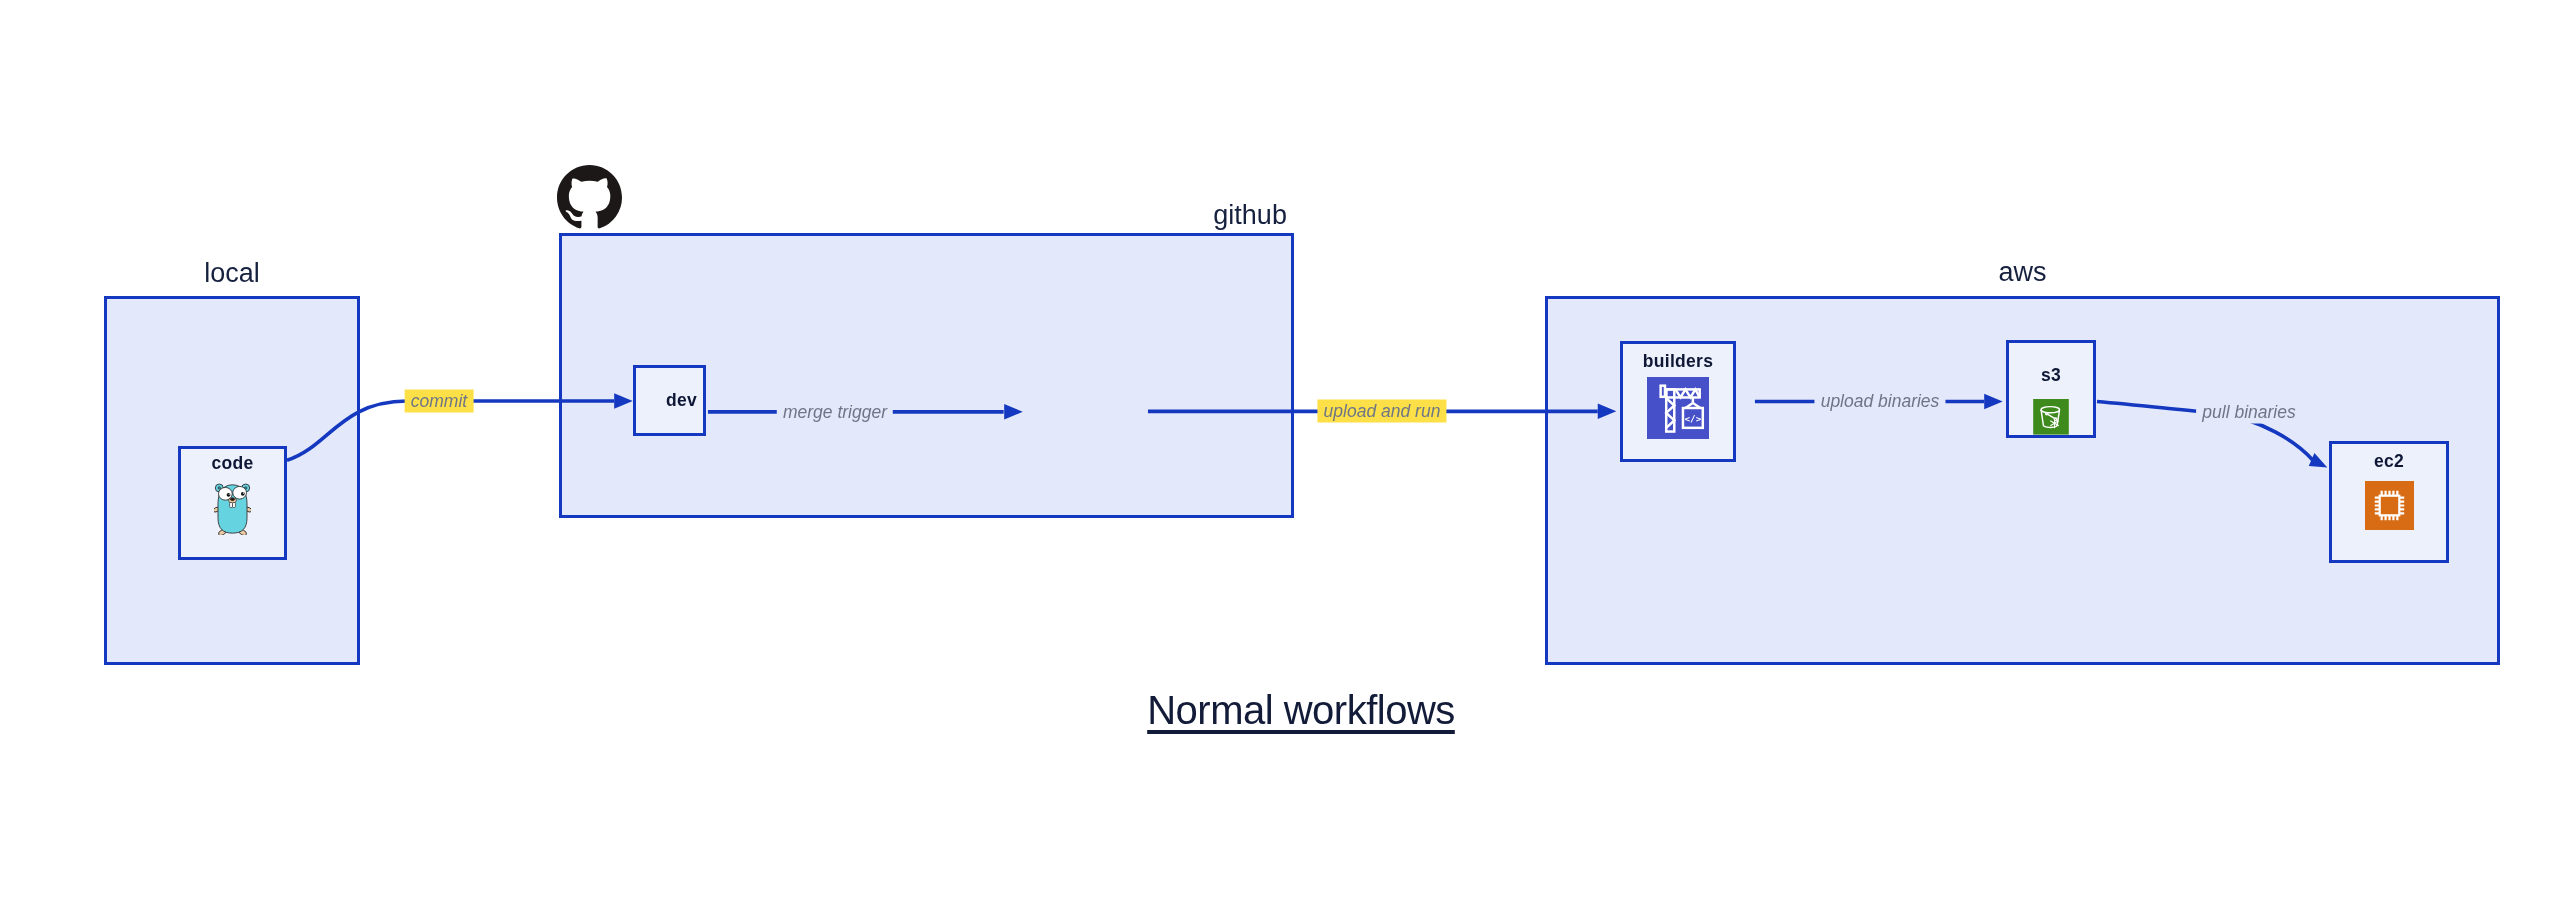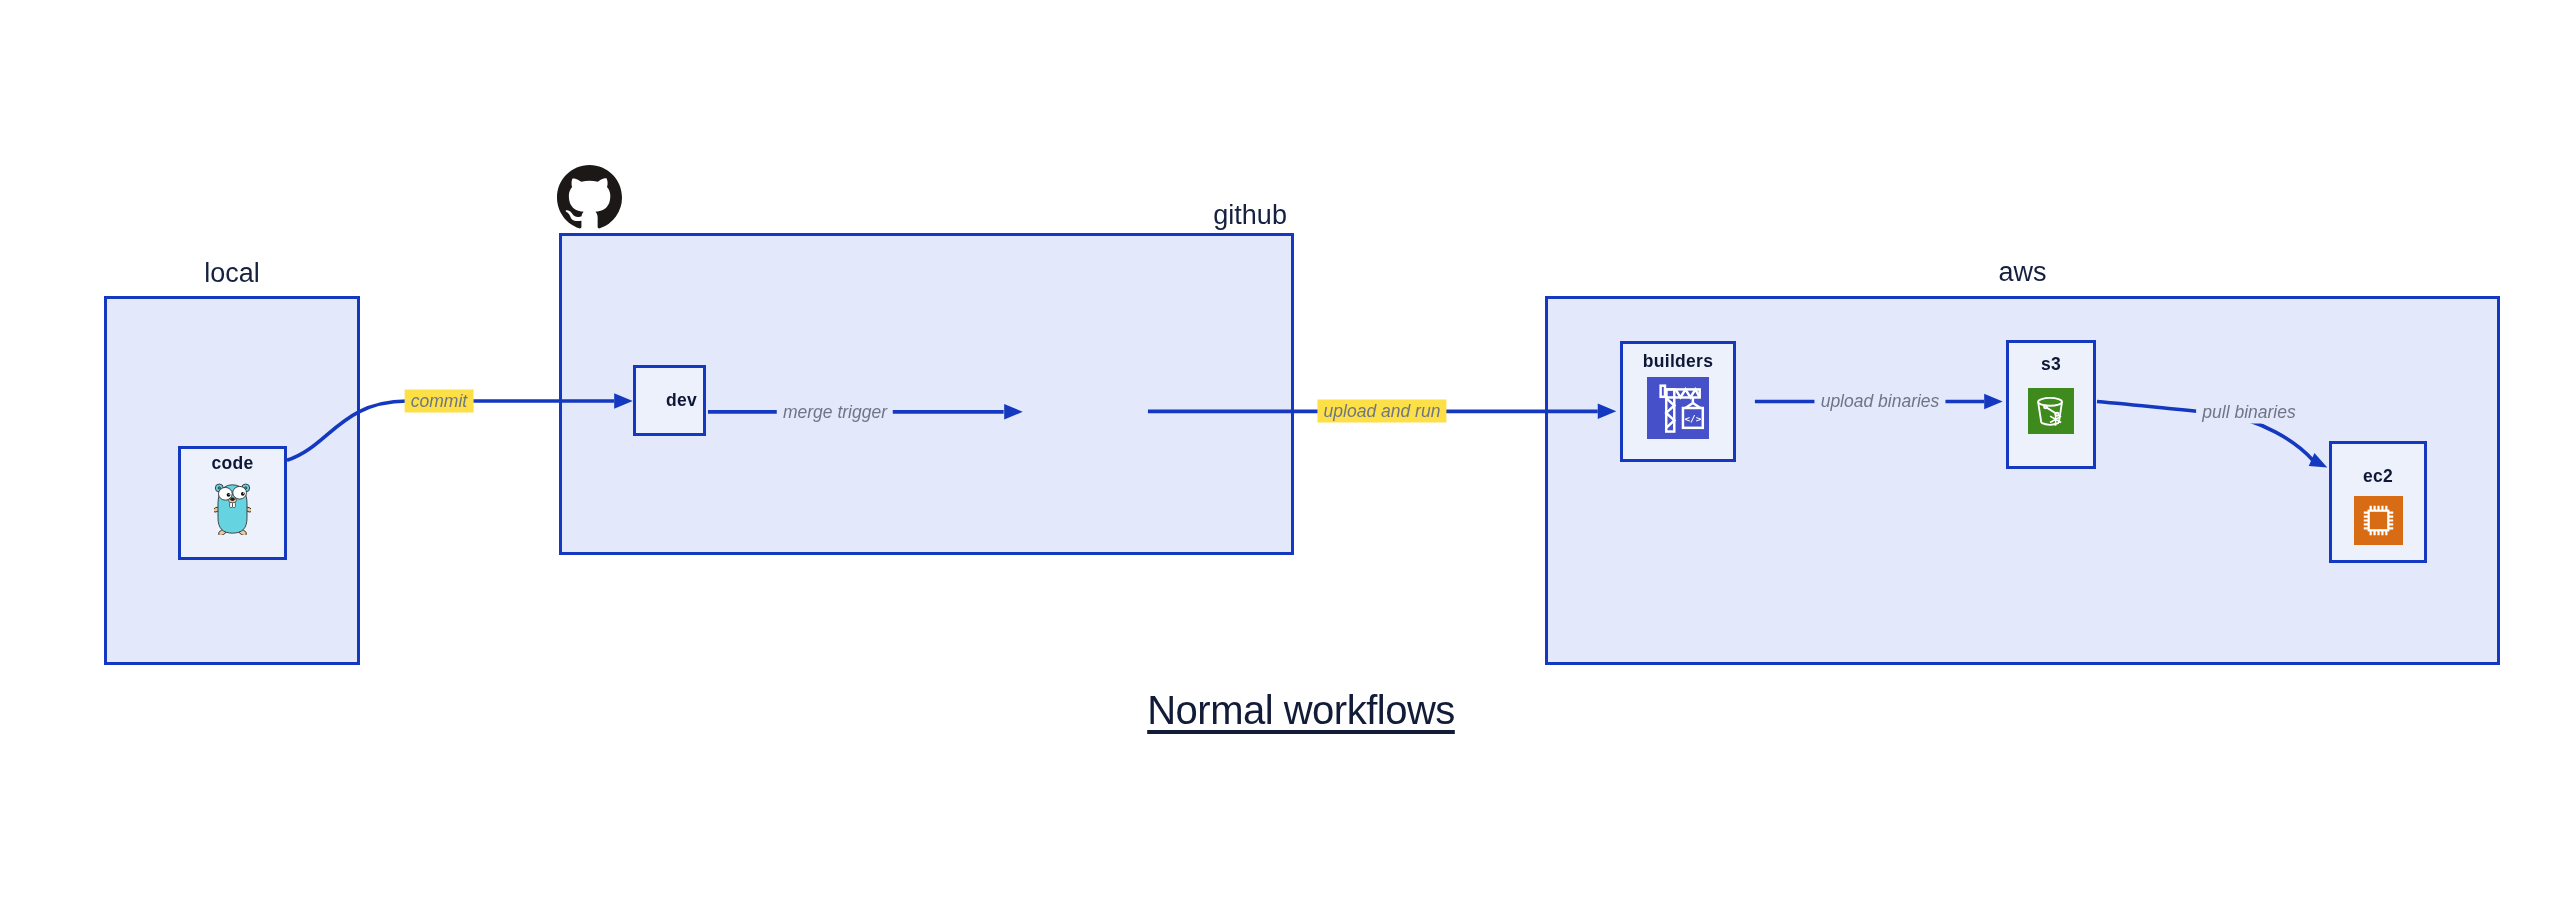--- a/index.html
+++ b/index.html
@@ -74,21 +74,21 @@
       <ellipse cx="35" cy="40.5" rx="7.5" ry="5" fill="#e8c9a2" stroke="#2a2a2a" stroke-width="1.4"></ellipse>
       <ellipse cx="35" cy="38.5" rx="4.2" ry="3" fill="#2b1a12"></ellipse>
       <g fill="#ffffff" stroke="#2a2a2a" stroke-width="1.3">
         <rect x="29.5" y="44.5" width="5.4" height="9.5" rx="2"></rect>
         <rect x="35.1" y="44.5" width="5.4" height="9.5" rx="2"></rect>
       </g>
     </svg>
   </div>
 </div>
 
-<div class="container" style="left:559px;top:233px;width:735px;height:322px;">
+<div class="container" style="left:559px;top:233px;width:735px;height:285px;">
 
   <div class="container-label" style="right:4.1px;top:-36px;">github</div>
 
   <svg style="position:absolute;left:-4.6px;top:-71px;" width="65" height="65" viewBox="0 0 16 16">
     <path fill="#1b1817" d="M8 0C3.58 0 0 3.58 0 8c0 3.54 2.29 6.53 5.47 7.59.4.07.55-.17.55-.38 0-.19-.01-.82-.01-1.49-2.01.37-2.53-.49-2.69-.94-.09-.23-.48-.94-.82-1.13-.28-.15-.68-.52-.01-.53.63-.01 1.08.58 1.23.82.72 1.21 1.87.87 2.33.66.07-.52.28-.87.51-1.07-1.78-.2-3.64-.89-3.64-3.95 0-.87.31-1.59.82-2.15-.08-.2-.36-1.02.08-2.12 0 0 .67-.21 2.2.82.64-.18 1.32-.27 2-.27s1.36.09 2 .27c1.53-1.04 2.2-.82 2.2-.82.44 1.1.16 1.92.08 2.12.51.56.82 1.27.82 2.15 0 3.07-1.87 3.75-3.65 3.95.29.25.54.73.54 1.48 0 1.07-.01 1.93-.01 2.2 0 .21.15.46.55.38A8.013 8.013 0 0 0 16 8c0-4.42-3.58-8-8-8z"></path>
   </svg>
 
   <div class="node center" style="left:71px;top:129px;width:73px;height:71px;padding-left:24px;">
     <div class="node-label">dev</div>
   </div>
@@ -110,21 +110,21 @@
         <path d="M31 34 L44 46 L31 58 L44 70 L31 82"></path>
         <rect x="31" y="20" width="54" height="13"></rect>
         <path d="M46 20 L54 33 L62 20 L70 33 L78 20 L85 33"></path>
         <path d="M74 33 L74 42 M74 42 L62 50 M74 42 L86 50"></path>
         <rect x="58" y="50" width="32" height="32"></rect>
       </g>
       <text x="74" y="72" text-anchor="middle" font-family="DejaVu Sans Mono, monospace" font-size="15" font-weight="bold" fill="#ffffff">&lt;/&gt;</text>
     </svg>
   </div>
 
-  <div class="node" style="left:458px;top:41px;width:90px;height:129px;padding-top:11px;">
+  <div class="node" style="left:458px;top:41px;width:90px;height:98px;padding-top:22px;">
     <div class="node-label">s3</div>
 
     <svg class="icon-box" width="46" height="46" viewBox="0 0 100 100" style="margin-top:13.4px;">
       <rect x="0" y="0" width="100" height="100" fill="#3e8a1d"></rect>
       <g stroke="#ffffff" stroke-width="4" fill="none">
         <ellipse cx="48" cy="30" rx="26" ry="8.5"></ellipse>
         <path d="M22 30 L29 76"></path>
         <path d="M74 30 L67 76"></path>
         <path d="M29 76 Q48 84 67 76"></path>
         <path d="M38 41 L62 56"></path>
@@ -132,21 +132,21 @@
         <circle cx="63" cy="57" r="3.5"></circle>
       </g>
       <g stroke="#ffffff" stroke-width="3.2" fill="none">
         <path d="M60 54 L60 82"></path>
         <path d="M48 61 L72 75"></path>
         <path d="M72 61 L48 75"></path>
       </g>
     </svg>
   </div>
 
-  <div class="node" style="left:781px;top:142px;width:98px;height:122px;padding-top:7.2px;justify-content:center;">
+  <div class="node" style="left:781px;top:142px;width:120px;height:122px;padding-top:7.2px;">
     <div class="node-label">ec2</div>
 
     <svg class="icon-box" width="49" height="49" viewBox="0 0 100 100" style="margin-top:9.3px;">
       <rect x="0" y="0" width="100" height="100" fill="#d76c14"></rect>
       <g stroke="#ffffff" stroke-width="4.5" fill="none">
         <rect x="30" y="30" width="40" height="40"></rect>
         <path d="M34 20 L34 30 M42 20 L42 30 M50 20 L50 30 M58 20 L58 30 M66 20 L66 30"></path>
         <path d="M34 70 L34 80 M42 70 L42 80 M50 70 L50 80 M58 70 L58 80 M66 70 L66 80"></path>
         <path d="M20 34 L30 34 M20 42 L30 42 M20 50 L30 50 M20 58 L30 58 M20 66 L30 66"></path>
         <path d="M70 34 L80 34 M70 42 L80 42 M70 50 L80 50 M70 58 L80 58 M70 66 L80 66"></path>

